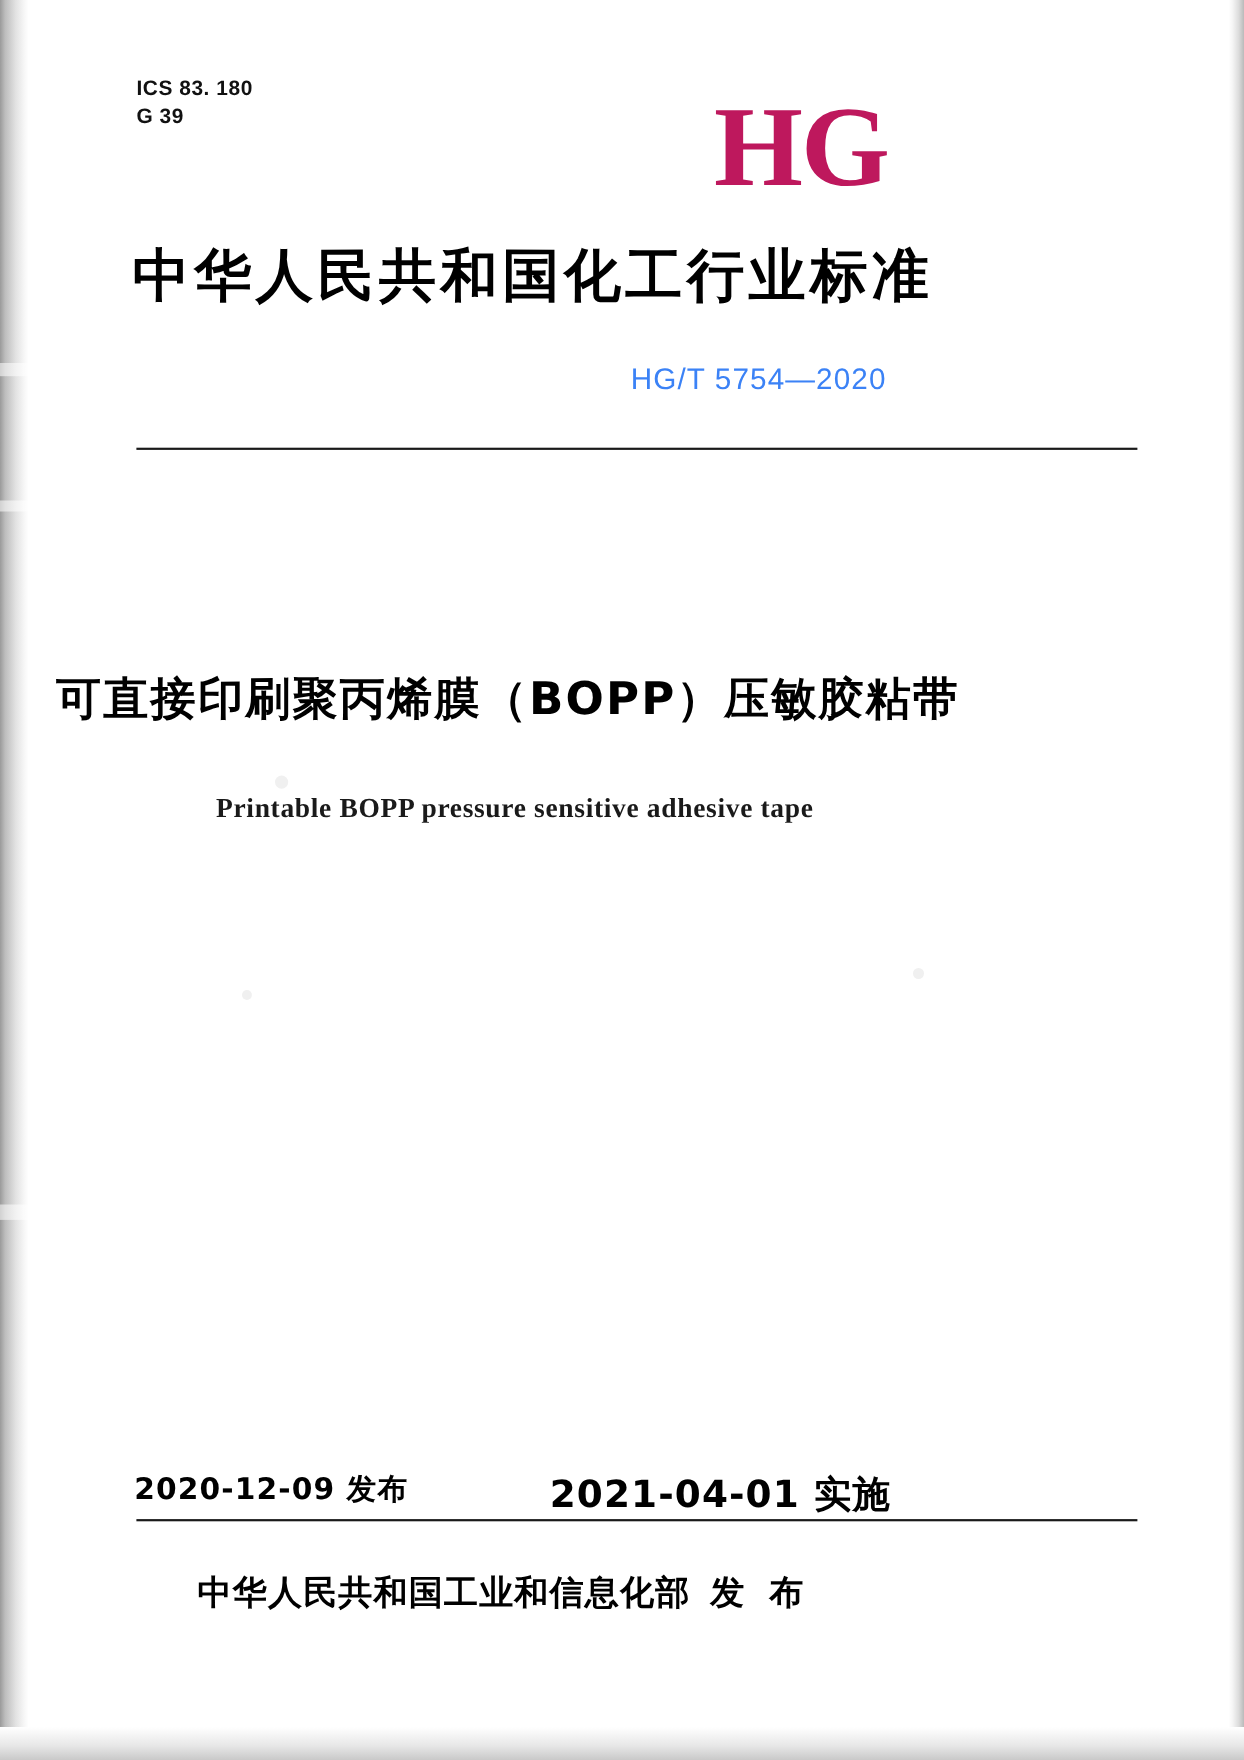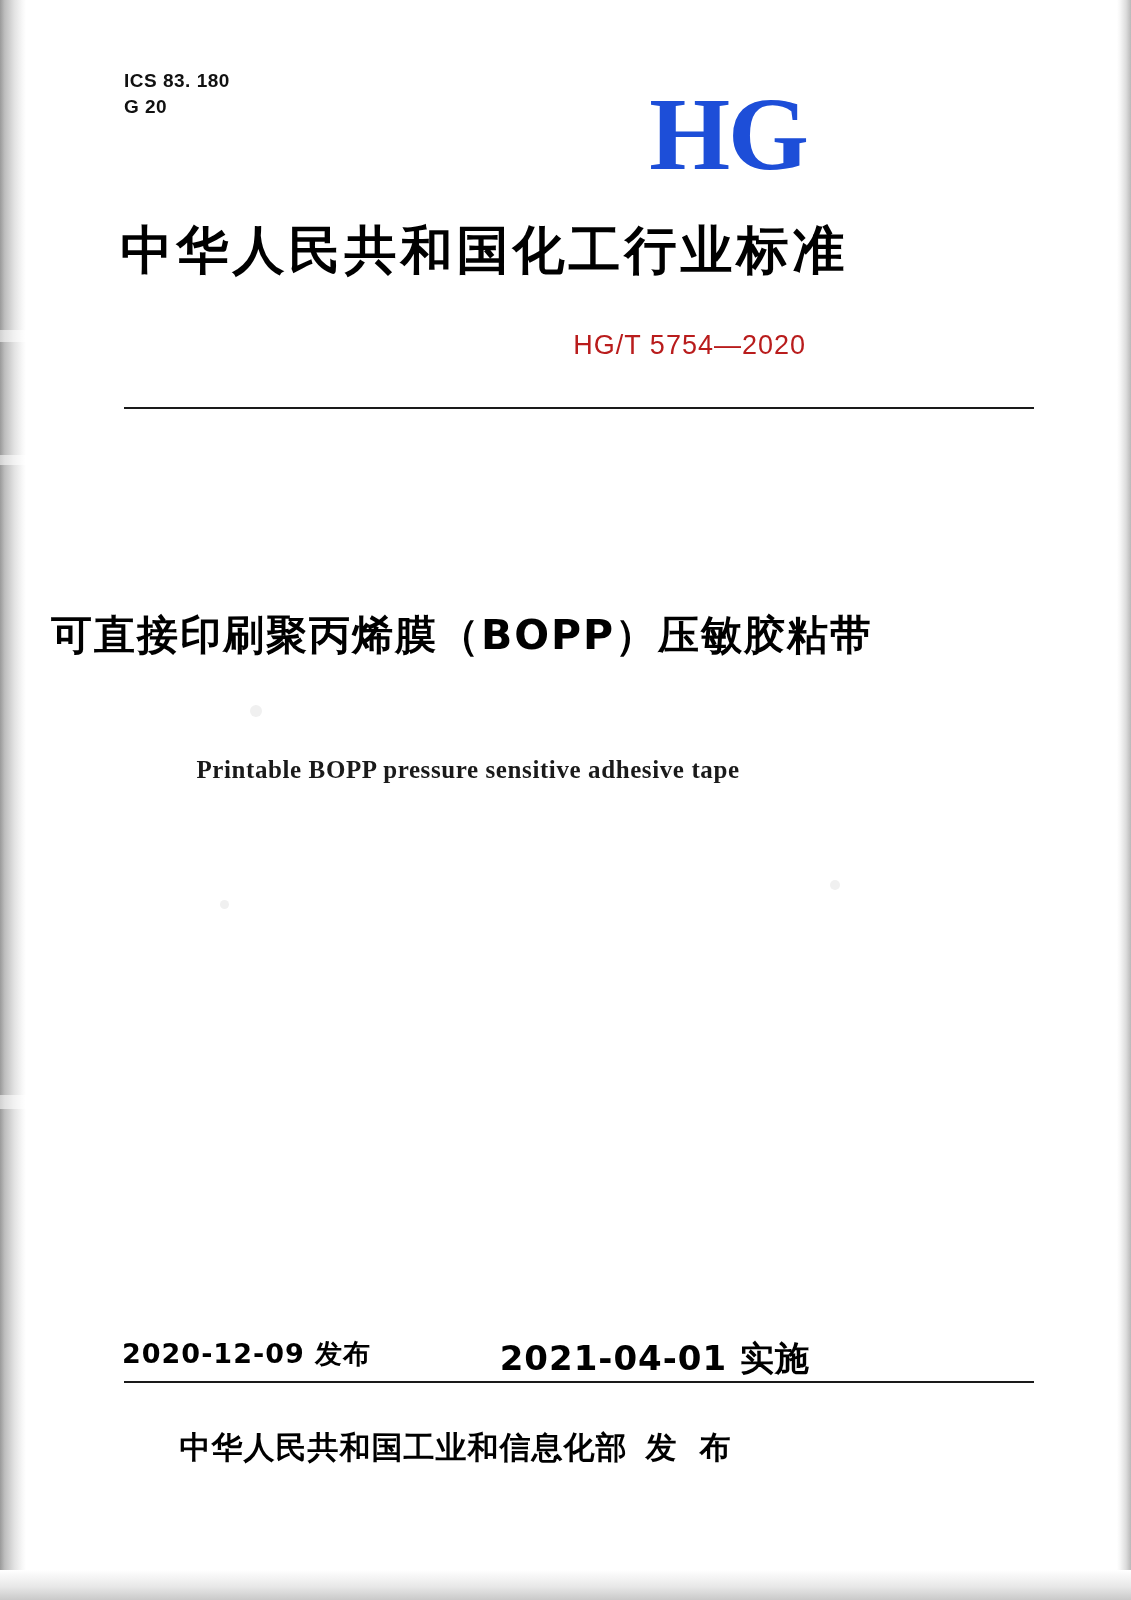--- a/index.html
+++ b/index.html
@@ -70,21 +70,21 @@
   }
   .hg-logo {
     position: absolute;
     right: 105px;
     top: 82px;
     font-family: "Liberation Serif", serif;
     font-weight: bold;
     font-size: 104px;
     line-height: 104px;
     letter-spacing: -2px;
-    color: #1d4ed8;
+    color: #be185d;
   }
   .std-org {
     position: absolute;
     left: 0;
     right: 0;
     top: 216px;
     text-align: center;
     font-family: "DejaVu Sans", sans-serif;
     font-weight: bold;
     font-size: 52px;
@@ -93,21 +93,21 @@
     padding-left: 110px;
     padding-right: 53px;
   }
   .std-number {
     position: absolute;
     right: 106px;
     top: 330px;
     font-family: "Liberation Sans", sans-serif;
     font-size: 27px;
     letter-spacing: 1px;
-    color: #b91c1c;
+    color: #3b82f6;
   }
   .rule-top {
     position: absolute;
     left: 124px;
     top: 407px;
     width: 910px;
     height: 0;
     border-top: 2px solid #1a1a1a;
   }
 
@@ -130,21 +130,20 @@
     left: 0;
     right: 0;
     top: 722px;
     text-align: center;
     font-family: "Liberation Serif", serif;
     font-weight: bold;
     font-size: 25px;
     letter-spacing: 0.6px;
     color: #1a1a1a;
     padding-left: 24px;
-    margin-top: 34px;
   }
 
   
   .rule-bottom {
     position: absolute;
     left: 124px;
     top: 1381px;
     width: 910px;
     height: 0;
     border-top: 2px solid #1a1a1a;
@@ -200,21 +199,21 @@
 <div class="page">
 
   <div class="sheet">
 
     <div class="blotch" style="left:250px; top:705px; width:12px; height:12px;"></div>
     <div class="blotch" style="left:220px; top:900px; width:9px; height:9px;"></div>
     <div class="blotch" style="left:830px; top:880px; width:10px; height:10px;"></div>
 
     <div class="ics-block">
       <div>ICS 83. 180</div>
-      <div>G 20</div>
+      <div>G 39</div>
     </div>
 
     <div class="hg-logo">HG</div>
 
     <div class="std-org">中华人民共和国化工行业标准</div>
 
     <div class="std-number">HG/T 5754—2020</div>
 
     <div class="rule-top"></div>
 

